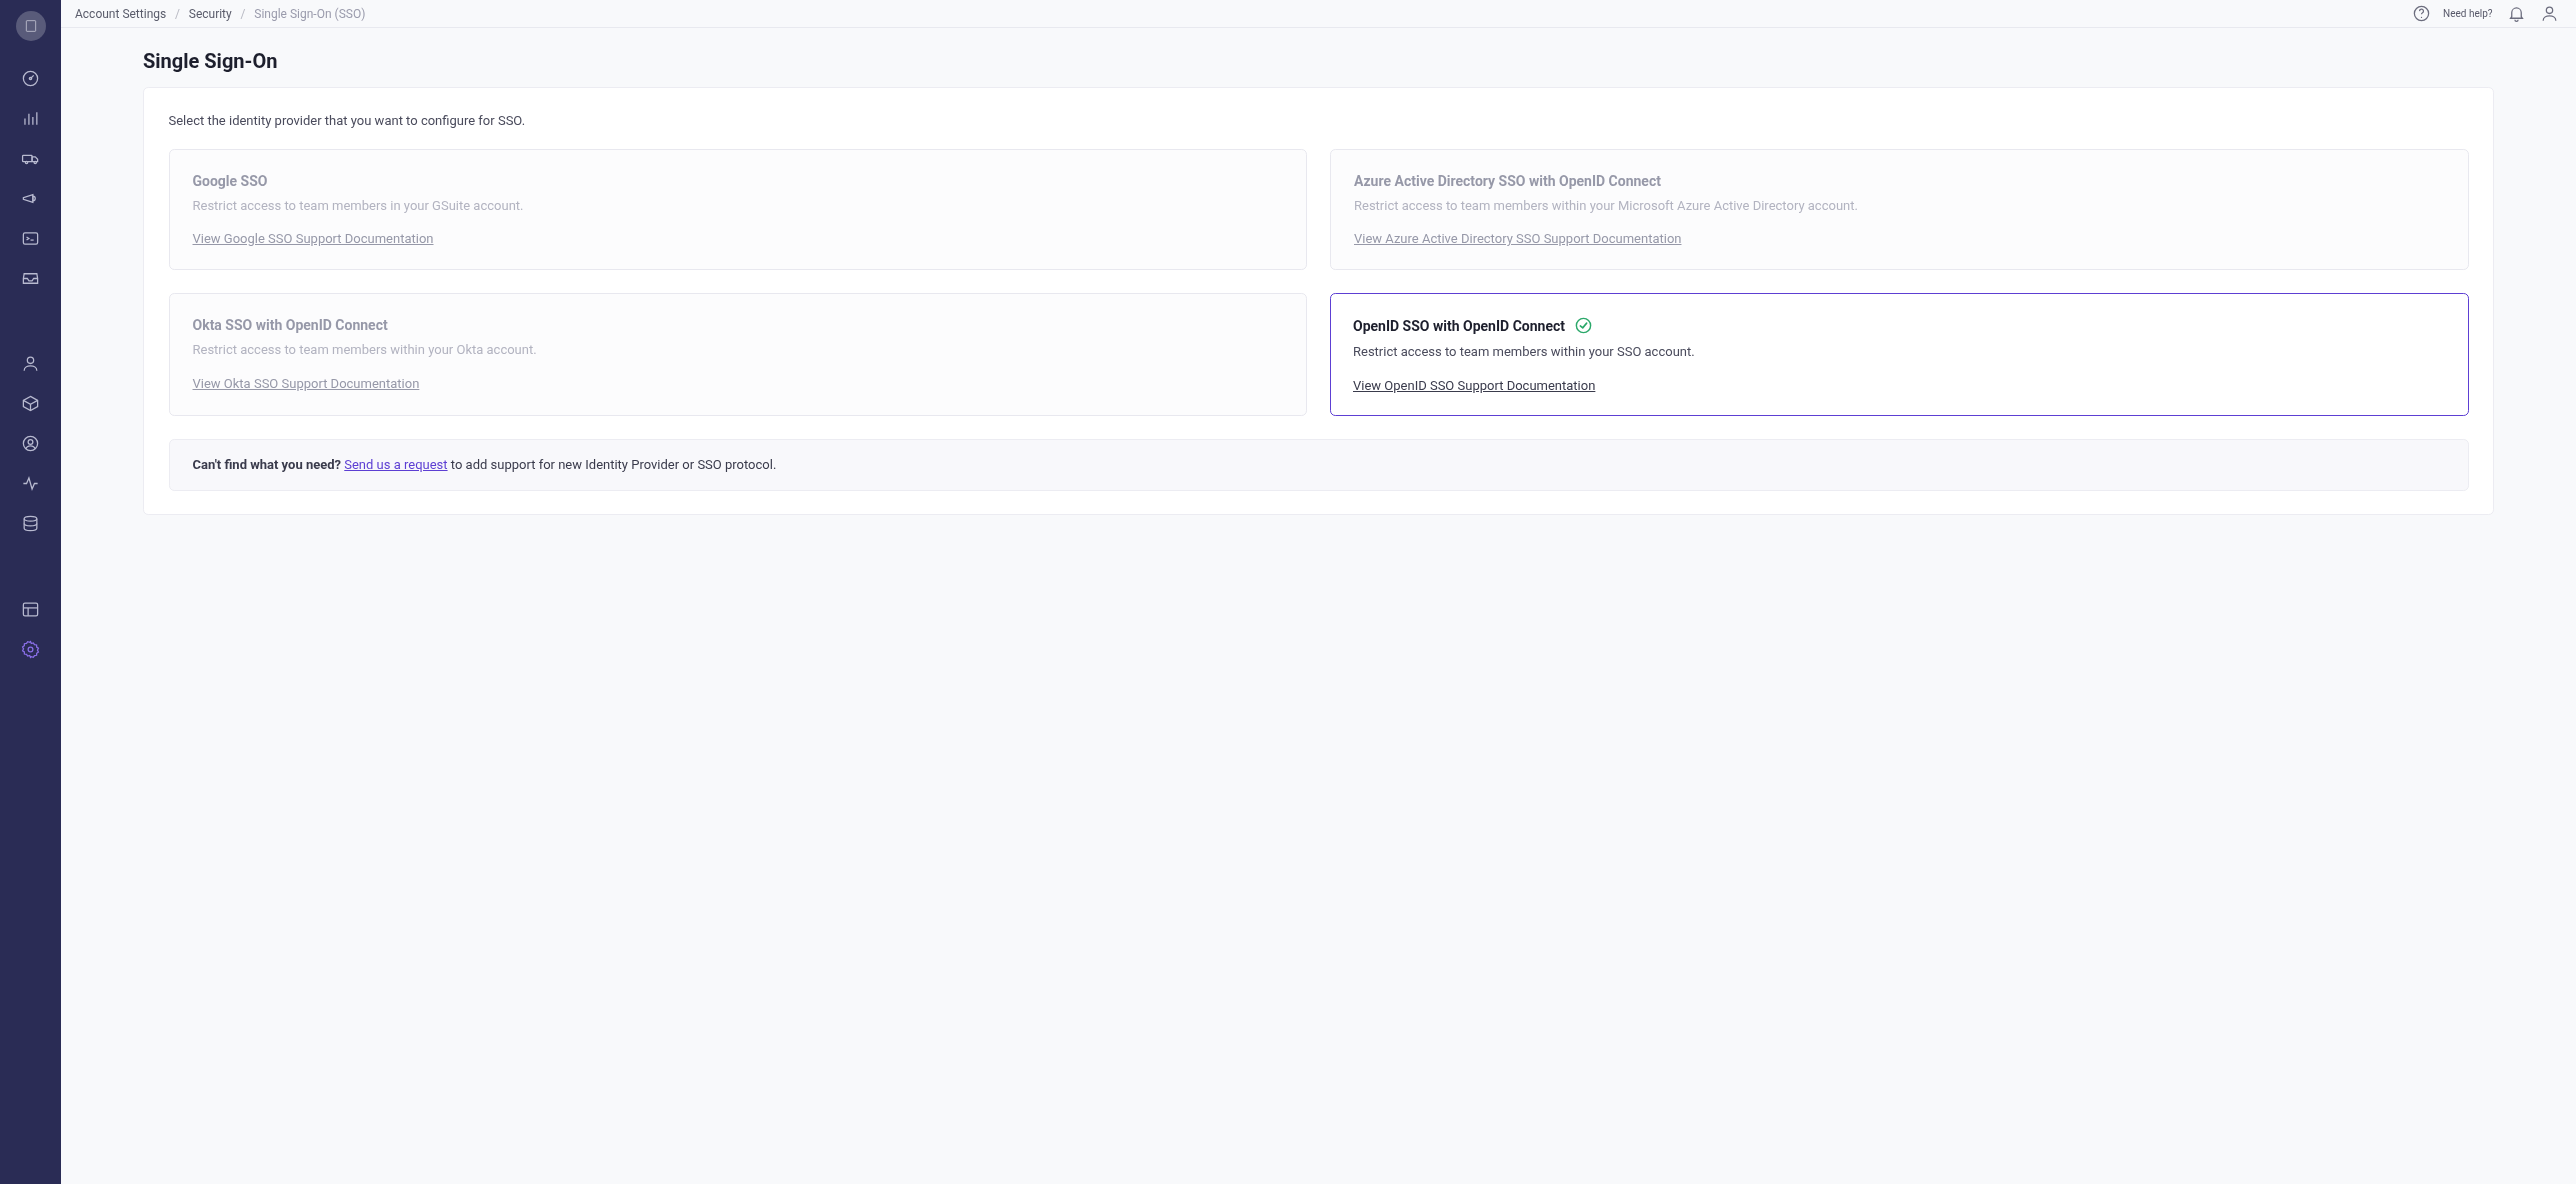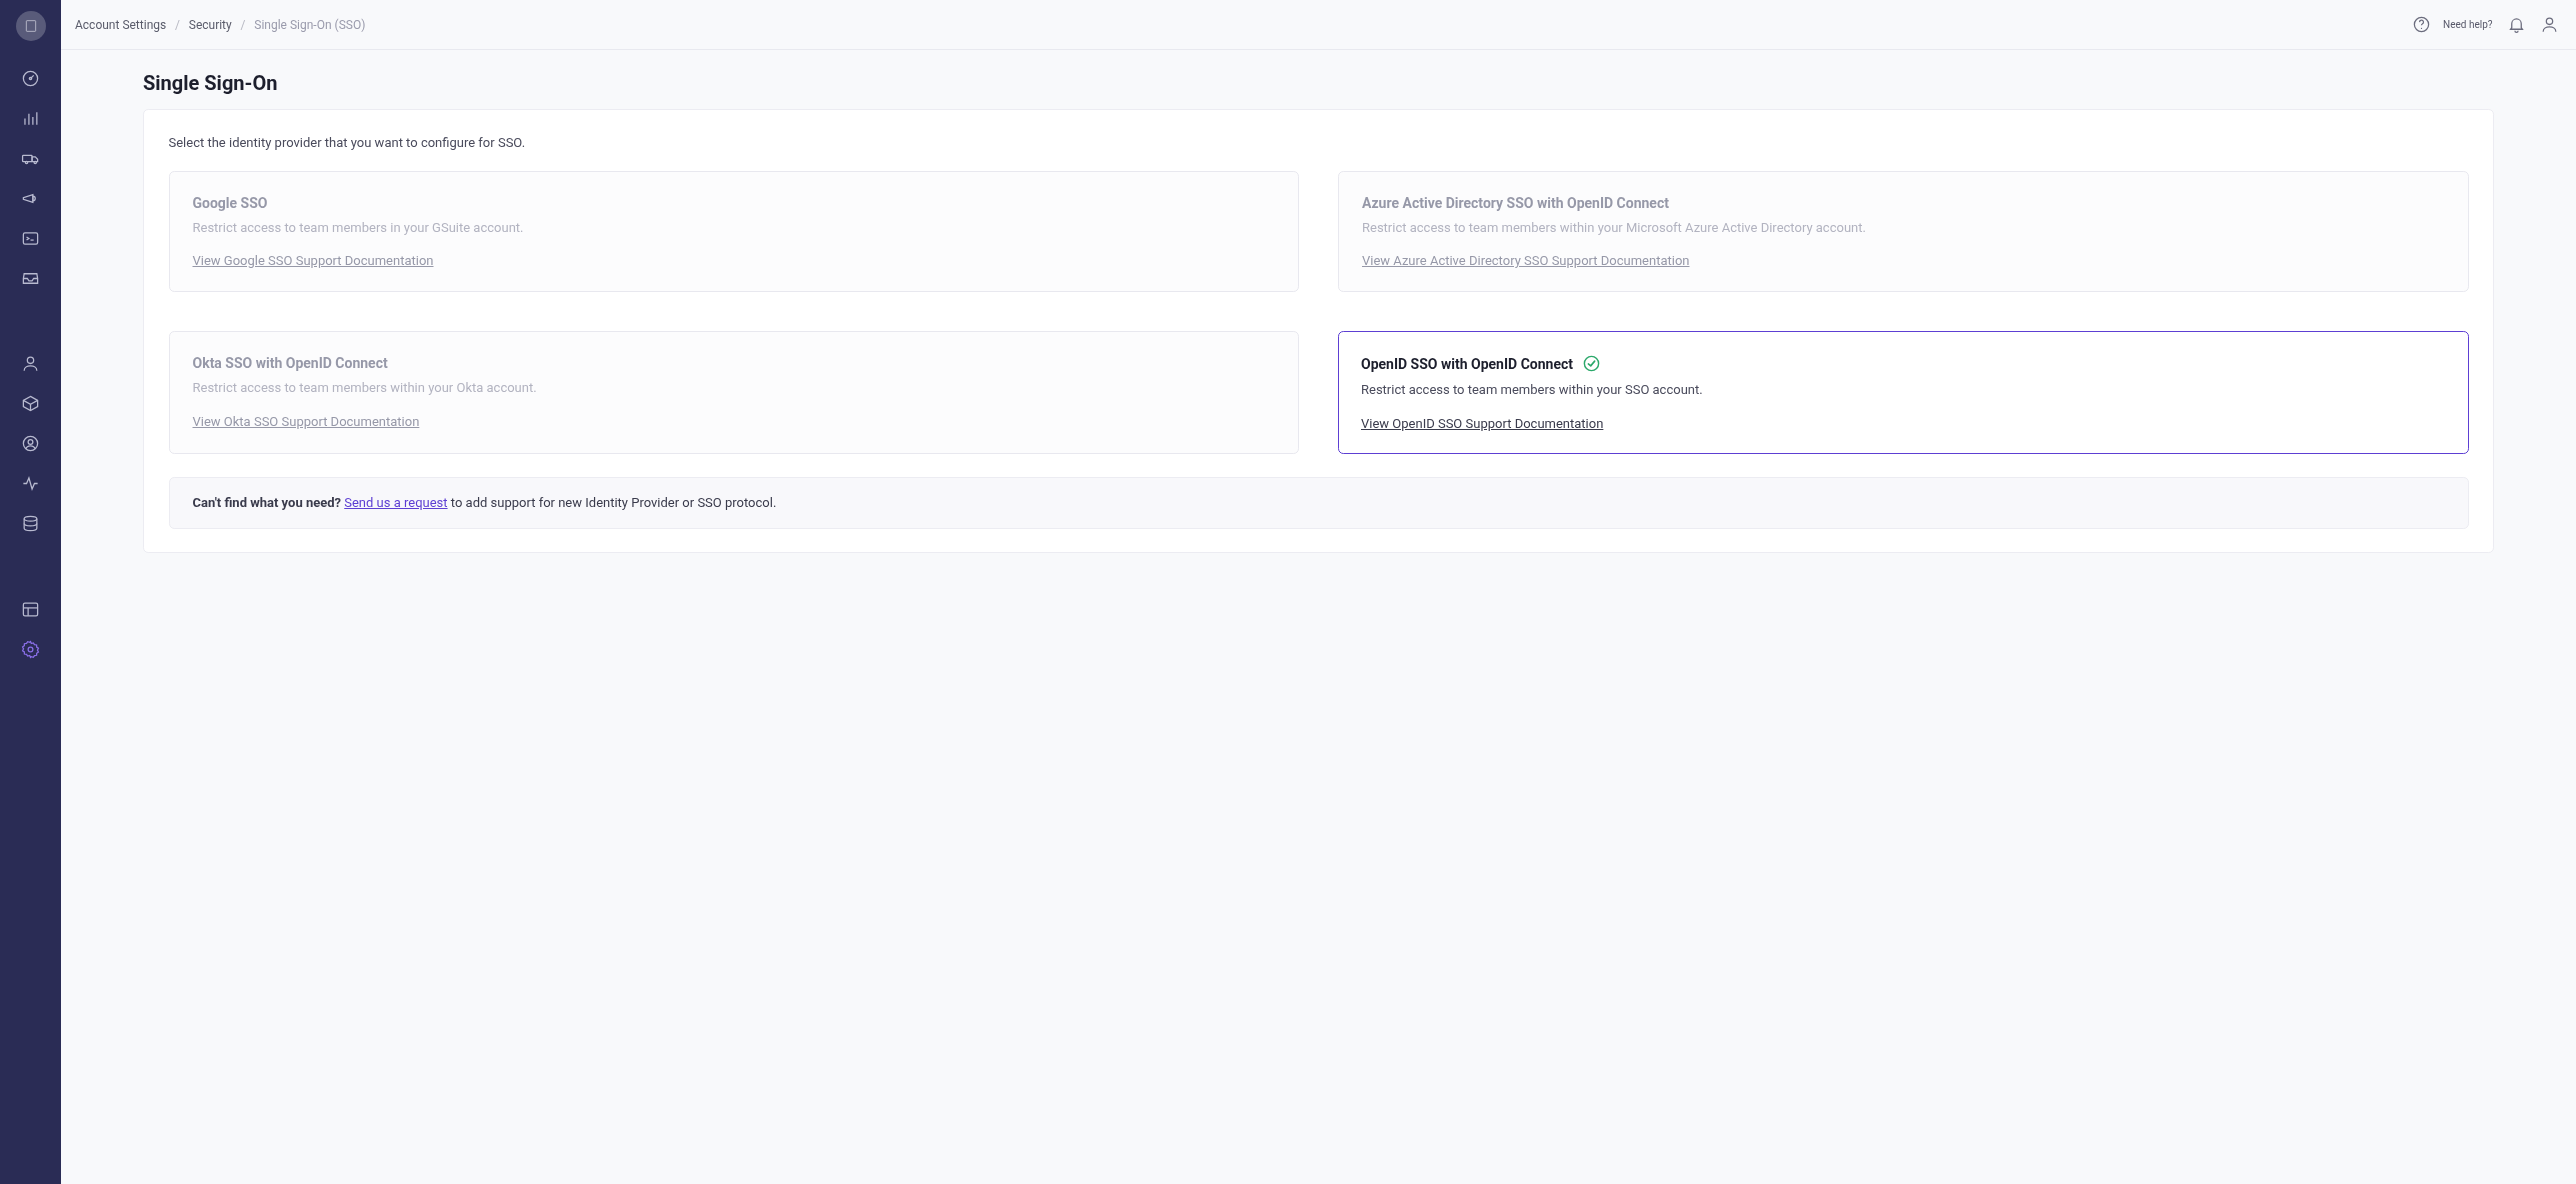--- a/index.html
+++ b/index.html
@@ -34,21 +34,21 @@
     .sidebar-spacer { height: 24.5px; }
     .nav-icon { width: 19px; height: 19px; display: flex; align-items: center; justify-content: center; cursor: pointer; }
     .nav-icon svg { width: 19px; height: 19px; stroke: #b8bad0; fill: none; stroke-width: 1.6; }
     .nav-icon.active svg { stroke: #8a6fe8; }
 
     
     .main { flex: 1; display: flex; flex-direction: column; }
 
     
     .topbar {
-      height: 50px;
+      height: 28px;
       background: #f8f9fb;
       border-bottom: 0.9px solid #e8e9ef;
       display: flex;
       align-items: center;
       padding: 0 17.5px 0 14px;
       justify-content: space-between;
     }
     .breadcrumb { display: flex; align-items: center; gap: 8.8px; font-size: 12px; color: #5a5c6b; }
     .breadcrumb a { color: #5a5c6b; text-decoration: none; cursor: pointer; }
     .breadcrumb .sep { color: #b8b9c3; }
@@ -65,21 +65,21 @@
 
     .panel {
       background: #ffffff;
       border: 0.9px solid #ececf2;
       border-radius: 5.3px;
       padding: 24.5px 24.5px 23px 24.5px;
     }
     .section-title { font-size: 15px; font-weight: 700; color: #1d1f2d; margin-bottom: 7px; }
     .section-sub { font-size: 13px; color: #4a4b5c; margin-bottom: 21px; }
 
-    .grid { display: grid; grid-template-columns: 1fr 1fr; gap: 39px; }
+    .grid { display: grid; grid-template-columns: 1fr 1fr; gap: 23px; }
     .card {
       border: 0.9px solid #e8e8ef;
       border-radius: 5.3px;
       padding: 23px;
       background: #fcfcfd;
       cursor: pointer;
     }
     .card.selected {
       border: 1.8px solid #5d3fd3;
       background: #ffffff;

